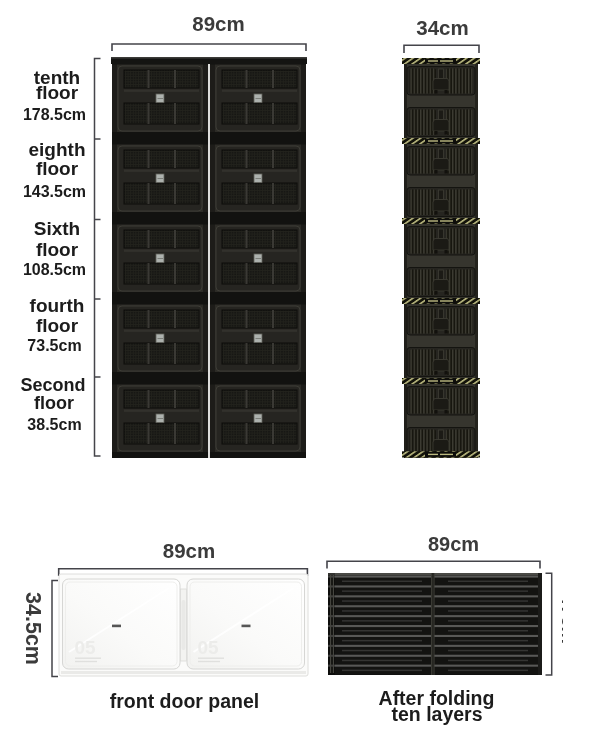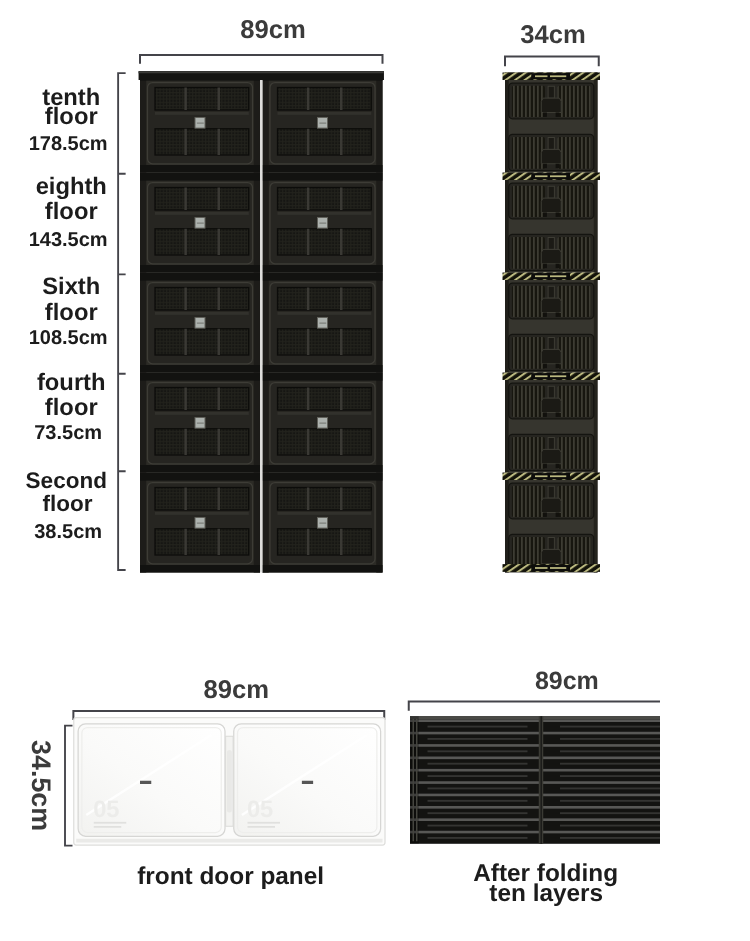--- a/index.html
+++ b/index.html
@@ -1,17 +1,17 @@
 <!DOCTYPE html>
 <html><head>
 <meta charset="utf-8">
 <style>
   html,body{margin:0;padding:0;background:#ffffff;}
   #page{position:relative;width:528px;height:753px;background:#ffffff;overflow:hidden;
-        font-family:"Liberation Sans",sans-serif;}
+        font-family:"Liberation Sans",sans-serif;padding-left:35px;}
   svg{position:absolute;left:0;top:0;}
   text{font-family:"Liberation Sans",sans-serif;}
 </style>
 </head>
 <body>
 <div id="page">
 <svg width="600" height="753" viewBox="0 0 600 753">
 <defs>
   <pattern id="mesh" width="2.6" height="2.6" patternUnits="userSpaceOnUse">
     <rect width="2.6" height="2.6" fill="#161613"></rect>

